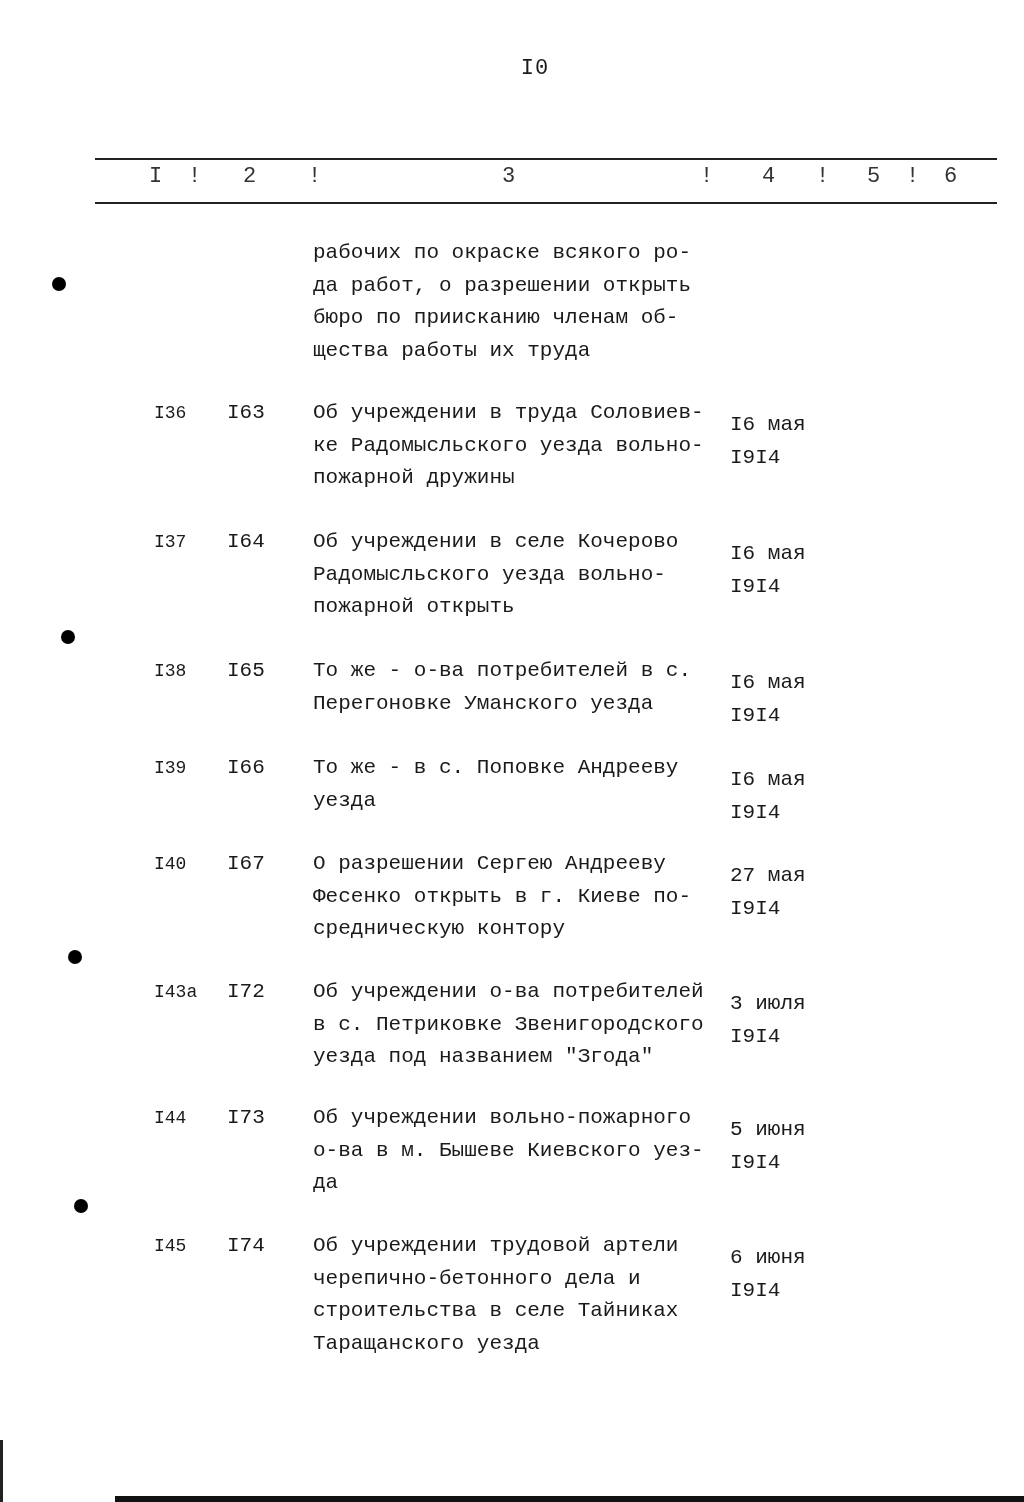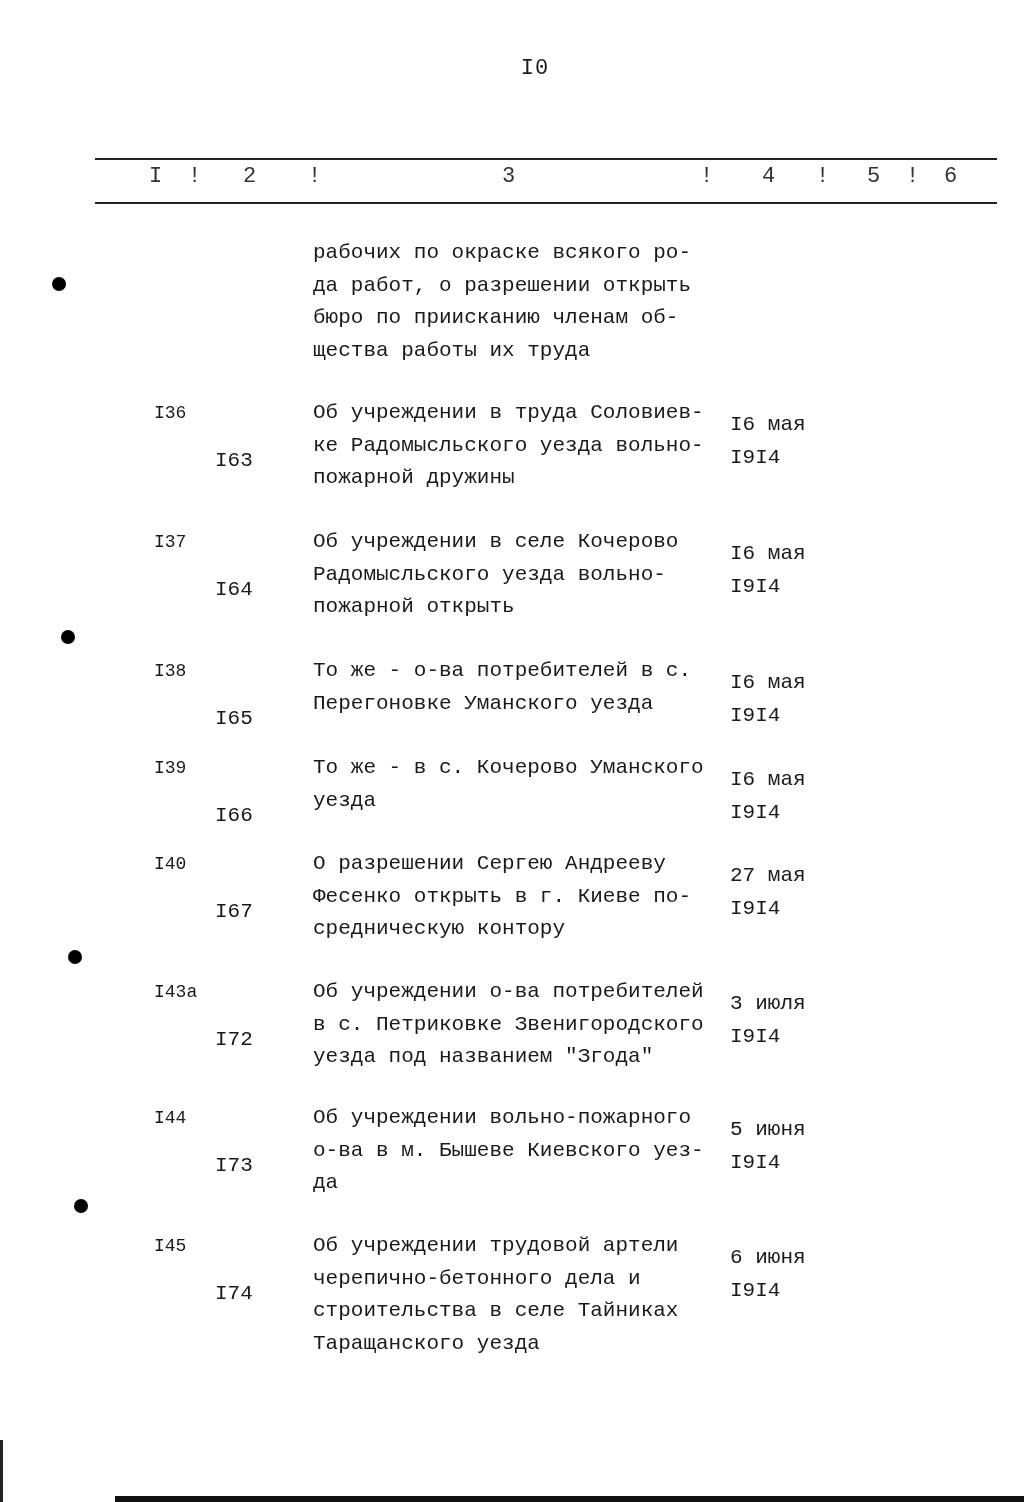--- a/index.html
+++ b/index.html
@@ -24,21 +24,21 @@
     .header-row {
       position: absolute; top: 164px; left: 0; width: 1024px; height: 30px;
       font-size: 22px; color: #333;
     }
     .header-row span { position: absolute; top: 0; }
     .col-text {
       position: absolute; left: 313px; width: 410px;
       font-size: 21px; line-height: 32.5px; white-space: pre;
     }
     .col-num1 { position: absolute; left: 154px; font-size: 18px; line-height: 32.5px; }
-    .col-num2 { position: absolute; left: 215px; font-size: 21px; line-height: 32.5px; margin-top: 48px; }
+    .col-num2 { position: absolute; left: 227px; font-size: 21px; line-height: 32.5px; }
     .col-date { position: absolute; left: 730px; font-size: 21px; line-height: 32.5px; white-space: pre; margin-top: 12px; }
     .entry { position: absolute; left: 0; width: 1024px; }
     .hole {
       position: absolute; width: 14px; height: 14px; border-radius: 50%;
       background: #000;
     }
     .bottom-line {
       position: absolute; left: 115px; top: 1496px; width: 909px; height: 6px; background: #111;
     }
     .left-edge {
@@ -98,21 +98,21 @@
   <div class="col-num2">I65</div>
   <div class="col-text">То же - о-ва потребителей в с.
 Перегоновке Уманского уезда</div>
   <div class="col-date">I6 мая
 I9I4</div>
 </div>
 
 <div class="entry" style="top:752px">
   <div class="col-num1">I39</div>
   <div class="col-num2">I66</div>
-  <div class="col-text">То же - в с. Кочерово Уманского
+  <div class="col-text">То же - в с. Поповке Андрееву
 уезда</div>
   <div class="col-date">I6 мая
 I9I4</div>
 </div>
 
 <div class="entry" style="top:848px">
   <div class="col-num1">I40</div>
   <div class="col-num2">I67</div>
   <div class="col-text">О разрешении Сергею Андрееву
 Фесенко открыть в г. Киеве по-

